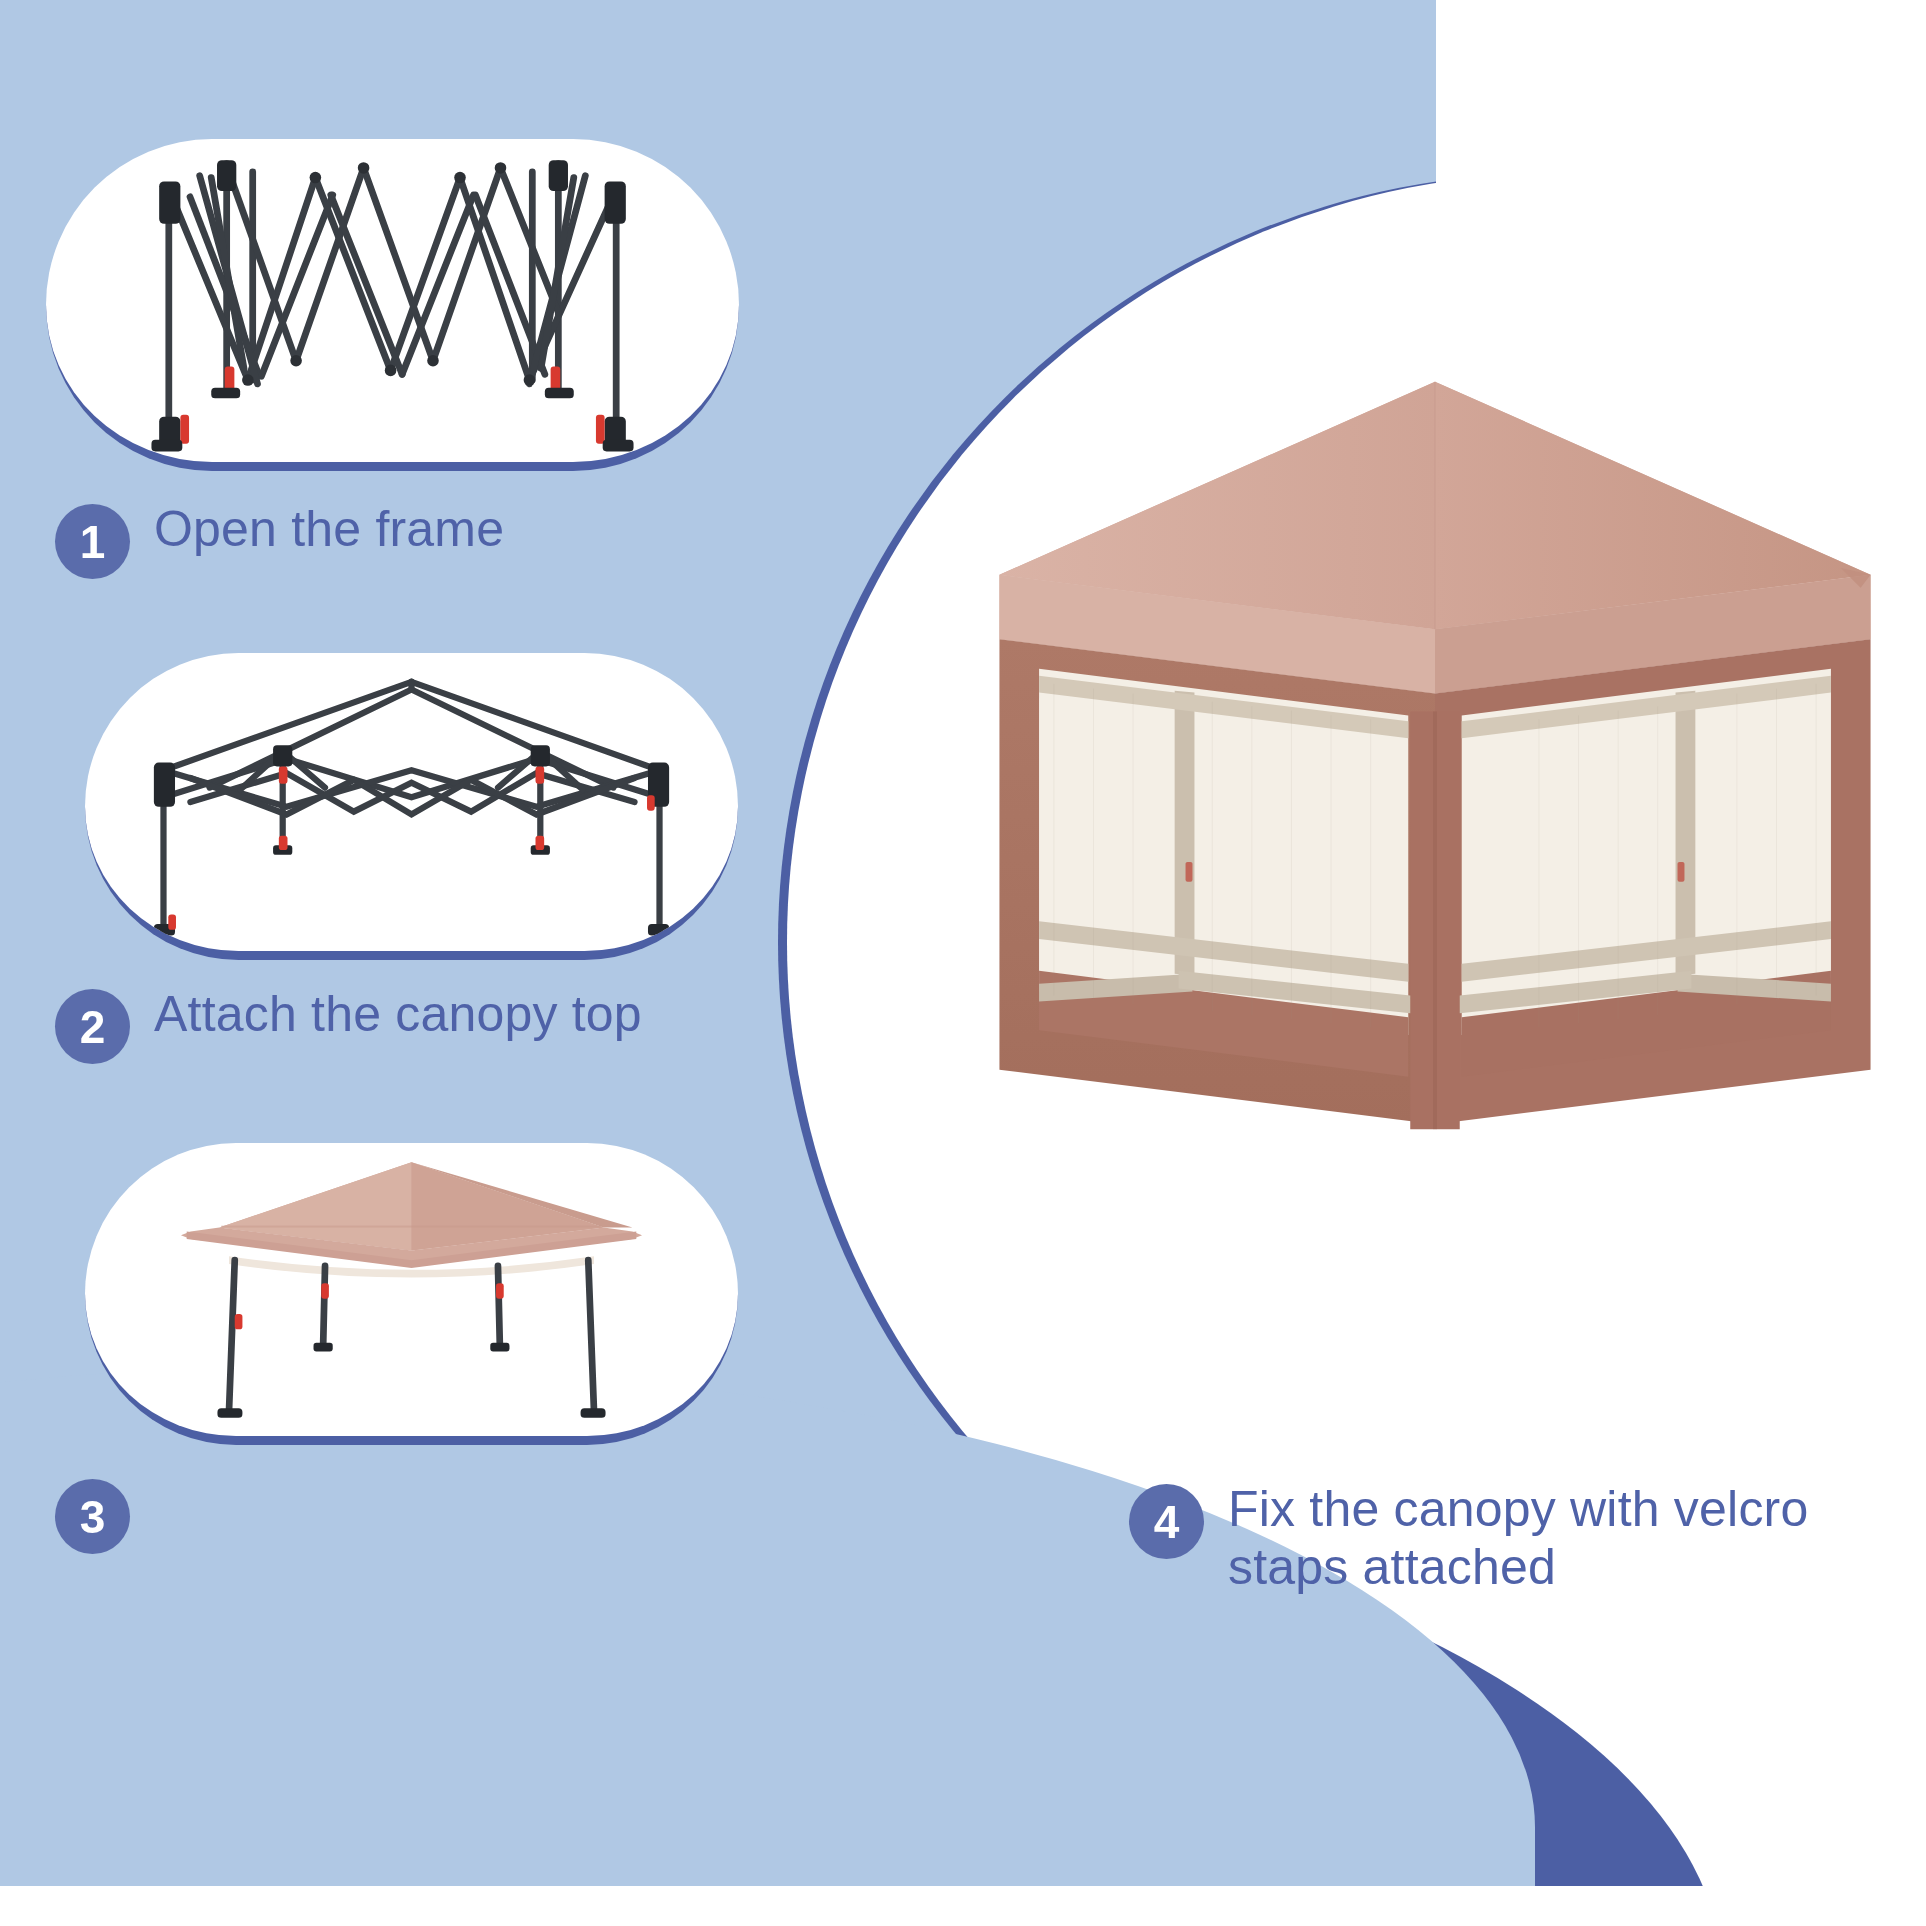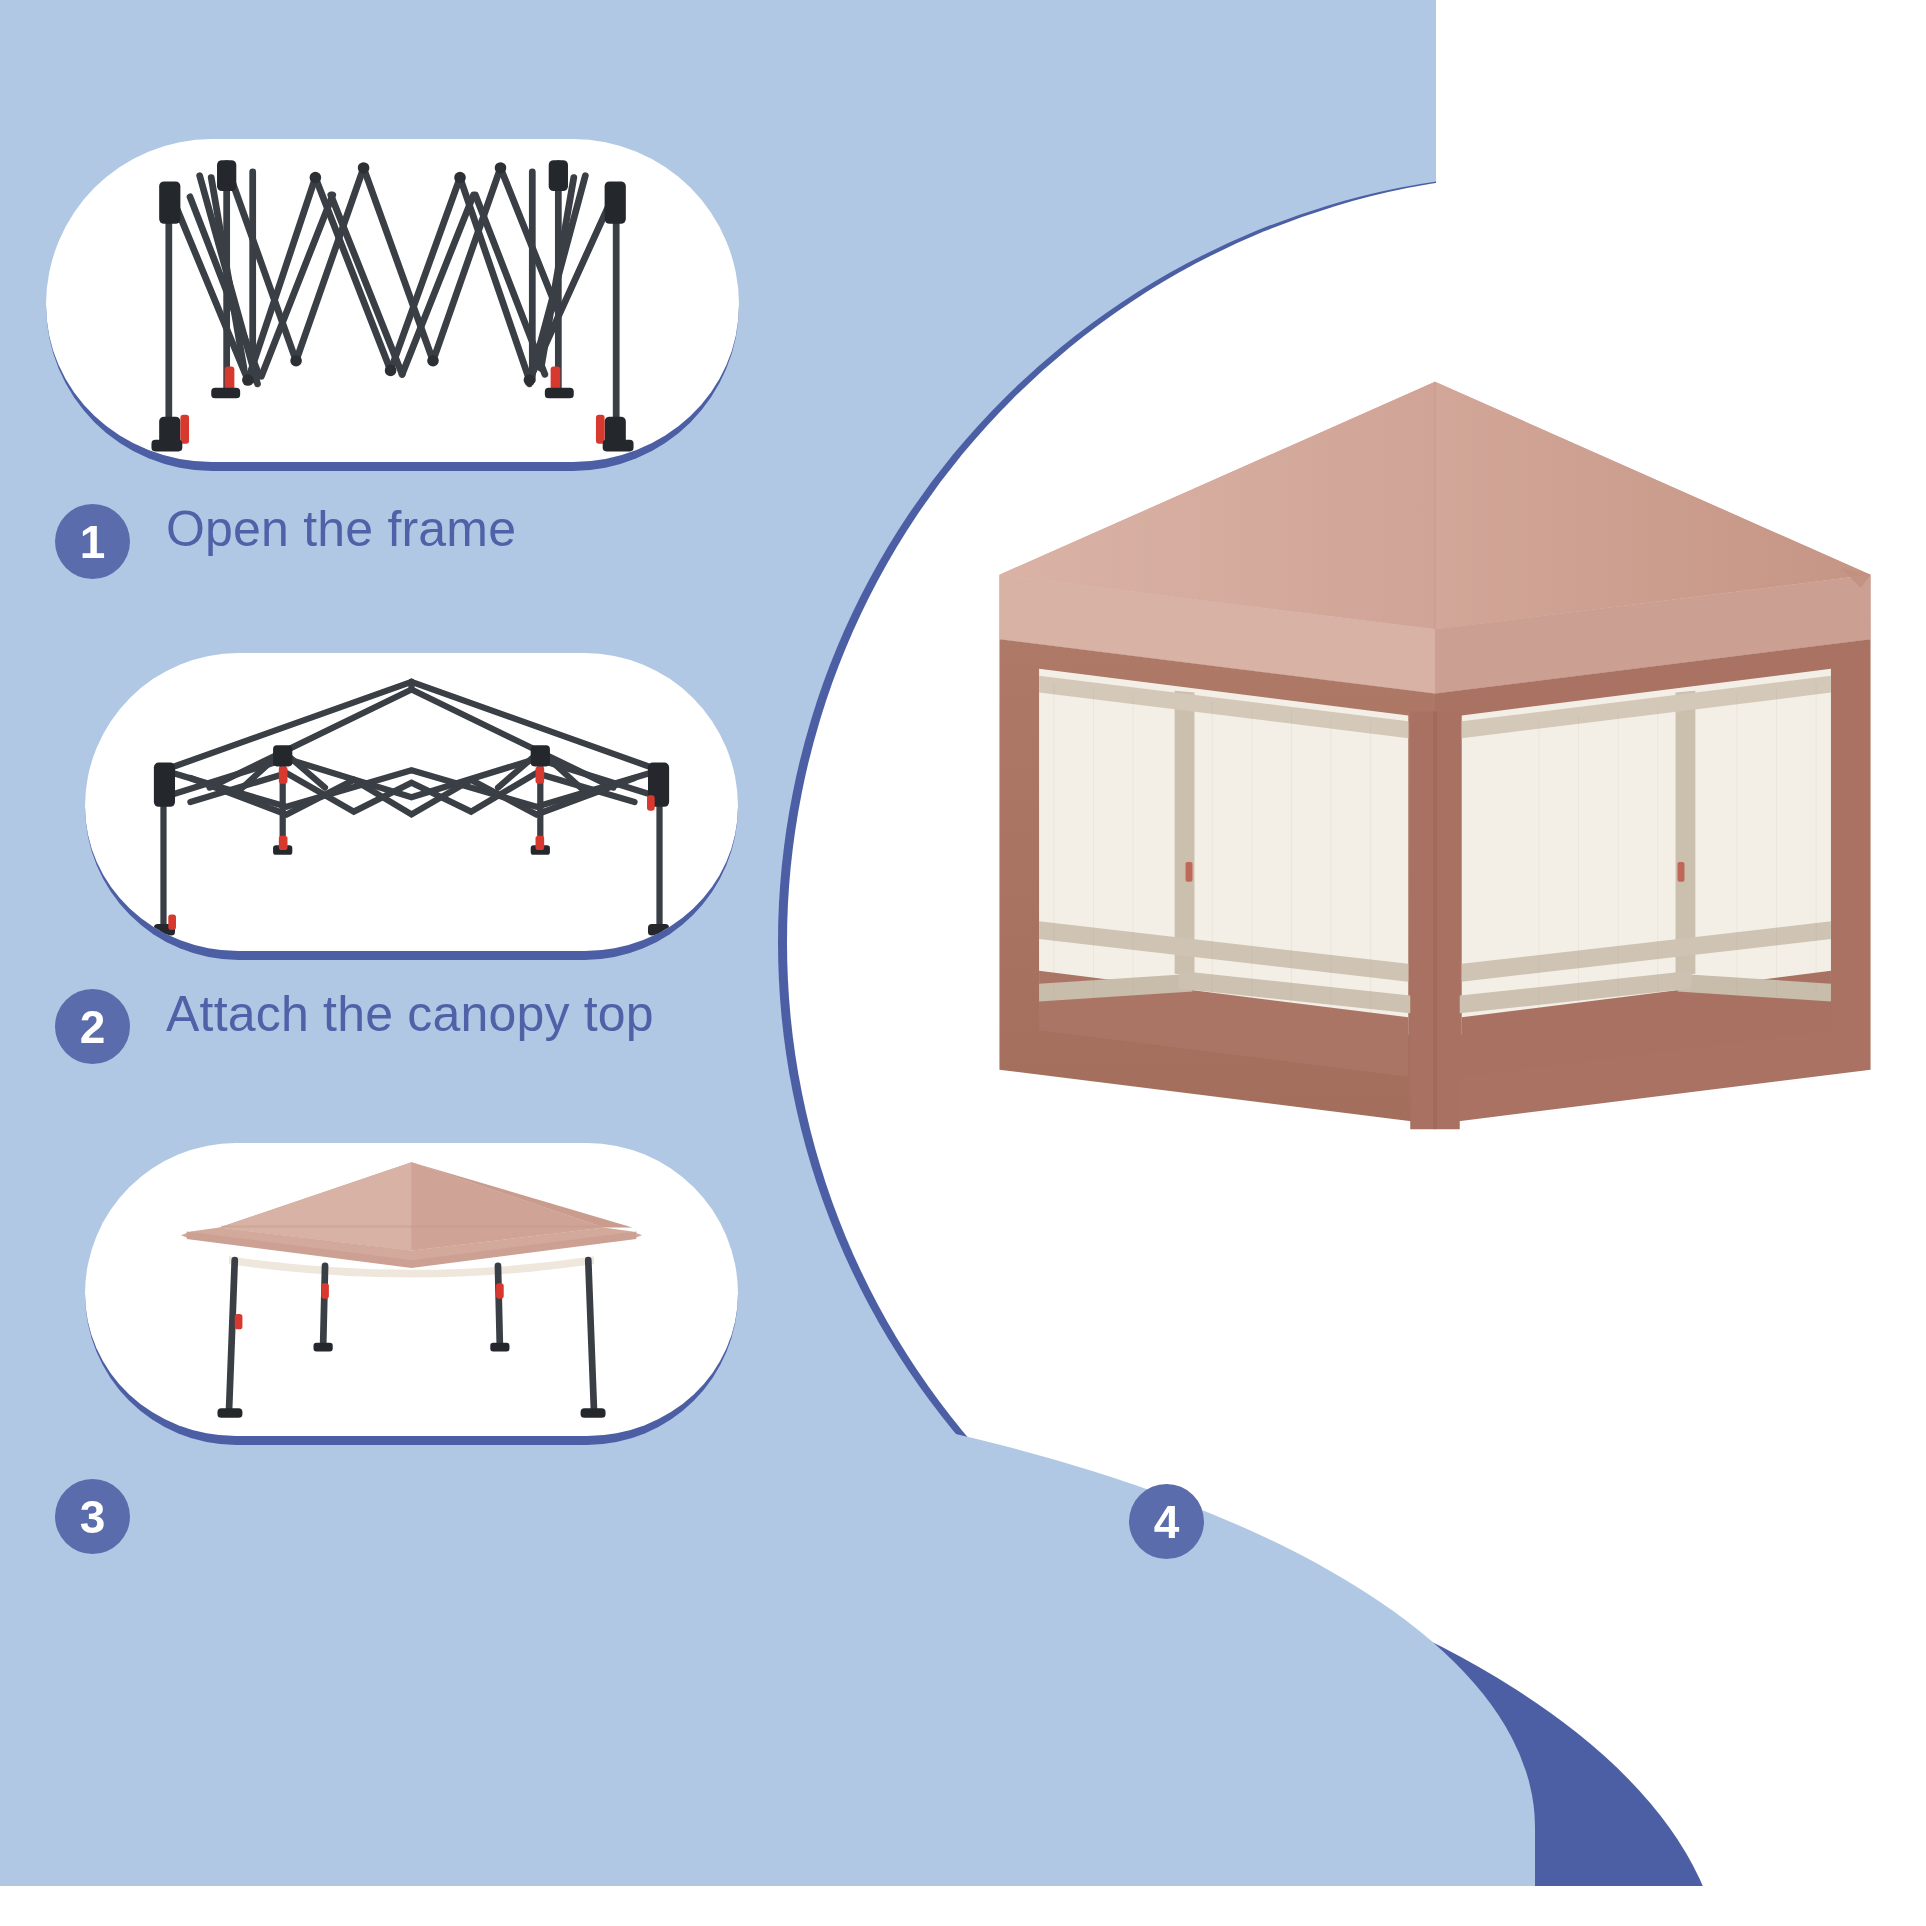--- a/index.html
+++ b/index.html
@@ -67,21 +67,21 @@
 
   .badge{
     width:75px;height:75px;flex:0 0 75px;border-radius:50%;
     background:#5a6cab;color:#ffffff;
     display:flex;align-items:center;justify-content:center;
     font-size:46px;font-weight:700;line-height:1;
     font-family:"Liberation Sans", sans-serif;
     margin-top:4px;
   }
   .step-text{
-    margin-left:36px;
+    margin-left:24px;
     color:#4f62a8;
     font-size:50px;
     line-height:1.16;
     font-weight:400;
     letter-spacing:0.2px;
     font-family:"Liberation Sans", sans-serif;
   }
 
   
   .hero{
@@ -364,16 +364,17 @@
     <div class="badge">2</div>
     <div class="step-text">Attach the canopy top</div>
   </div>
 
   <div class="step-row step-3">
     <div class="badge">3</div>
   </div>
 
   <div class="step-row step-4">
     <div class="badge">4</div>
+    <div class="step-text">Fix the canopy with velcro staps attached</div>
   </div>
 
 </div>
 
 
 </body></html>

